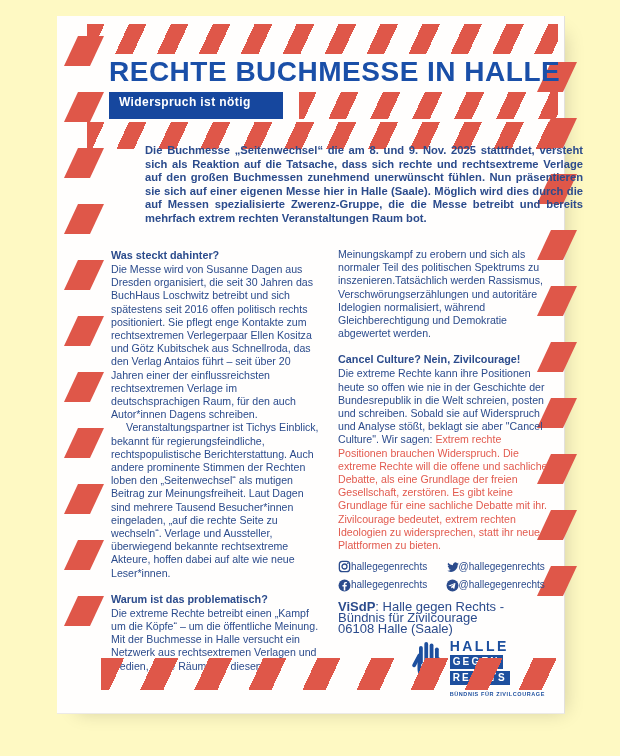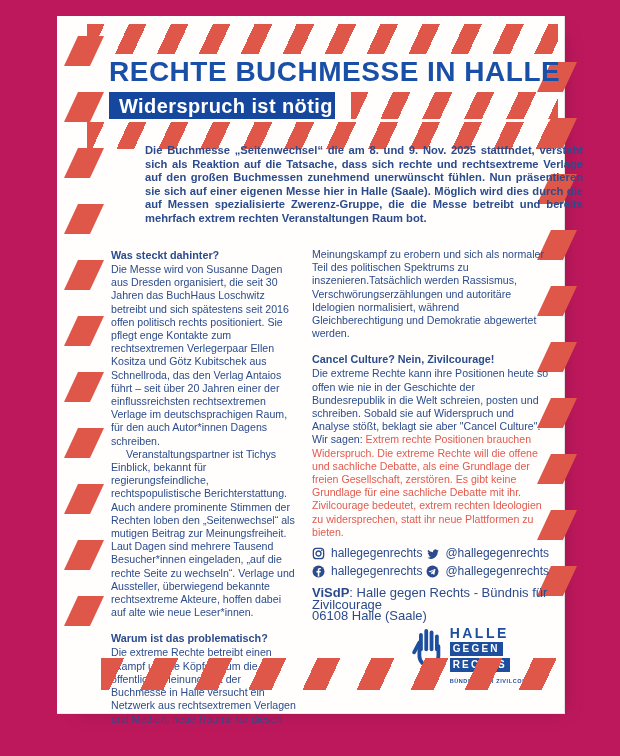--- a/index.html
+++ b/index.html
@@ -6,55 +6,55 @@
     --red:#df5749;
     --blue-title:#1a4fa8;
     --blue-text:#2b4b8c;
     --blue-box:#16479e;
     --blue-logo:#1d4f9e;
     --red-text:#e25a4e;
   }
   *{margin:0;padding:0;box-sizing:border-box;}
   html,body{width:620px;height:756px;background:#ffffff;overflow:hidden;
     font-family:"Liberation Sans","DejaVu Sans",sans-serif;}
-  .stage{position:relative;width:620px;height:756px;background:#be185d;}
+  .stage{position:relative;width:620px;height:756px;background:#fef9c3;}
   .flyer{position:absolute;left:57px;top:16px;width:508px;height:698px;background:#fffefd;
     border-right:1px solid #e2e0dd;border-bottom:1px solid #eceae7;
     box-shadow:10px 8px 18px -10px rgba(0,0,0,.18);}
   
   .band{position:absolute;background:repeating-linear-gradient(115deg,var(--red) 0 16px,transparent 16px 38px);}
   .band-top{top:8px;left:30px;right:6px;height:30px;}
   .band-mid{flex:1;margin-left:16px;background:repeating-linear-gradient(115deg,var(--red) 0 16px,transparent 16px 38px);}
   .band-two{top:106px;left:30px;right:6px;height:27px;}
   .band-bottom{top:642px;left:44px;right:0;height:32px;
     background:repeating-linear-gradient(115deg,var(--red) 0 21px,transparent 21px 49px);}
   
   .edge{position:absolute;display:flex;flex-direction:column;gap:26px;}
   .edge-left{left:14px;top:20px;}
   .edge-right{right:-6px;top:46px;}
   .slash{width:26px;height:30px;background:var(--red);transform:skewX(-25deg);}
   
   .title{position:absolute;top:40px;left:52px;width:450px;color:var(--blue-title);
     font-size:28px;font-weight:700;letter-spacing:.5px;white-space:nowrap;}
   .subtitle-row{position:absolute;top:76px;left:52px;right:6px;height:27px;display:flex;align-items:stretch;}
-  .subtitle-box{background:var(--blue-box);color:#fff;font-size:20px;font-weight:700;
-    letter-spacing:.4px;padding:3px 2px 0 10px;white-space:nowrap;}
+  .subtitle-box{background:var(--blue-box);color:#fff;font-size:12px;font-weight:700;
+    letter-spacing:.4px;padding:3px 32px 0 10px;white-space:nowrap;}
   
   .intro{position:absolute;top:128px;left:54px;width:438px;color:var(--blue-text);
     font-size:11.2px;line-height:13.6px;font-weight:700;text-align:justify;margin-left:34px;}
   
   .columns{position:absolute;top:232px;left:54px;width:438px;display:flex;gap:16px;}
   .col{flex:1;color:var(--blue-text);font-size:10.6px;line-height:13.2px;hyphens:auto;}
   .col h3{color:var(--blue-text);font-size:10.8px;line-height:14px;font-weight:700;margin:0 0 1px 0;}
   .col .gap{margin-top:12px;}
   .p-indent{text-indent:15px;}
   .red-run{color:var(--red-text);}
   
   .social{margin-top:8px;display:grid;grid-template-columns:1fr 1fr;gap:5px 4px;}
-  .social-item{display:flex;align-items:flex-end;gap:6px;font-size:12px;color:var(--blue-text);font-weight:400;}
+  .social-item{display:flex;align-items:flex-end;font-size:10px;color:var(--blue-text);font-weight:400;}
   .social-item svg{flex:0 0 auto;display:block;}
   
   .imprint{margin-top:9px;font-size:13px;line-height:11.4px;color:var(--blue-text);}
   .imprint b{font-weight:700;}
   
   .logo-row{margin-top:4px;display:flex;justify-content:flex-end;align-items:flex-start;gap:4px;padding-right:4px;}
   .logo-text{display:flex;flex-direction:column;align-items:flex-start;}
   .logo-halle{color:var(--blue-logo);font-weight:700;font-size:14px;letter-spacing:2.5px;line-height:14px;}
   .logo-chip{background:var(--blue-logo);color:#fff;font-weight:700;font-size:10px;line-height:12px;
     letter-spacing:2.2px;padding:1px 3px;margin-top:2px;}

